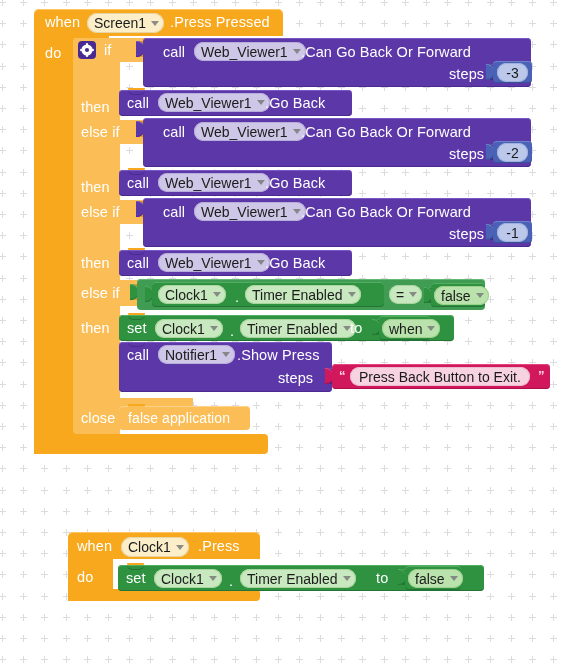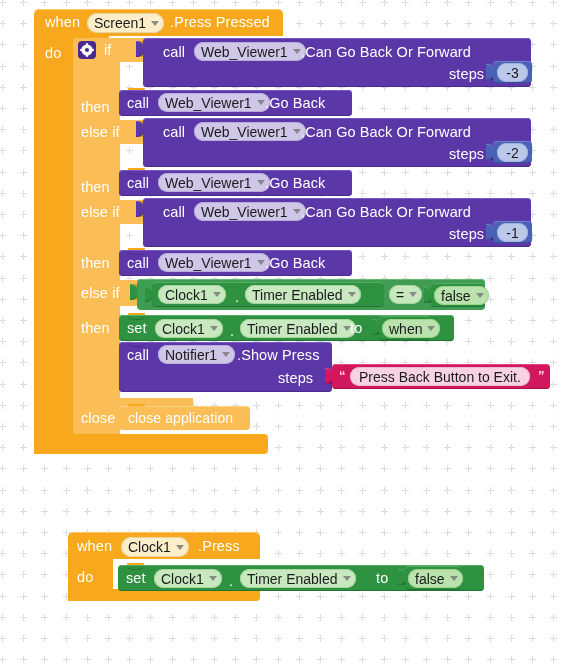--- a/index.html
+++ b/index.html
@@ -1162,21 +1162,21 @@
     <div class="field pink" style="left:350px;top:367px;padding:0 9px;">
       <span class="ftxt">Press Back Button to Exit.</span>
     </div>
     <div class="quote" style="left:538px;top:369px;">”</div>
 
     <div class="blk ev-light" style="left:73px;top:398px;width:120px;height:26px;"></div>
     <div class="lbl" style="left:81px;top:411px;">close</div>
     <div class="notch or" style="left:128px;top:404px;"></div>
     <div class="blk ev-light" style="left:119px;top:406px;width:131px;height:24px;border-radius:4px;box-shadow:inset 0 1px 0 #ffd38a;"></div>
     <div class="notch or" style="left:128px;top:406px;background:#fbbe57;"></div>
-    <div class="lbl" style="left:128px;top:411px;font-size:14px;">close application</div>
+    <div class="lbl" style="left:128px;top:411px;font-size:14px;">false application</div>
 
   </div>
 
   <div>
 
     <div class="blk ev-head" style="left:68px;top:532px;width:192px;height:27px;"></div>
     <div class="blk ev-body" style="left:68px;top:556px;width:45px;height:45px;"></div>
     <div class="blk ev-body" style="left:68px;top:589px;width:192px;height:12px;border-radius:0 4px 4px 0;"></div>
 
     <div class="lbl" style="left:77px;top:539px;">when</div>

